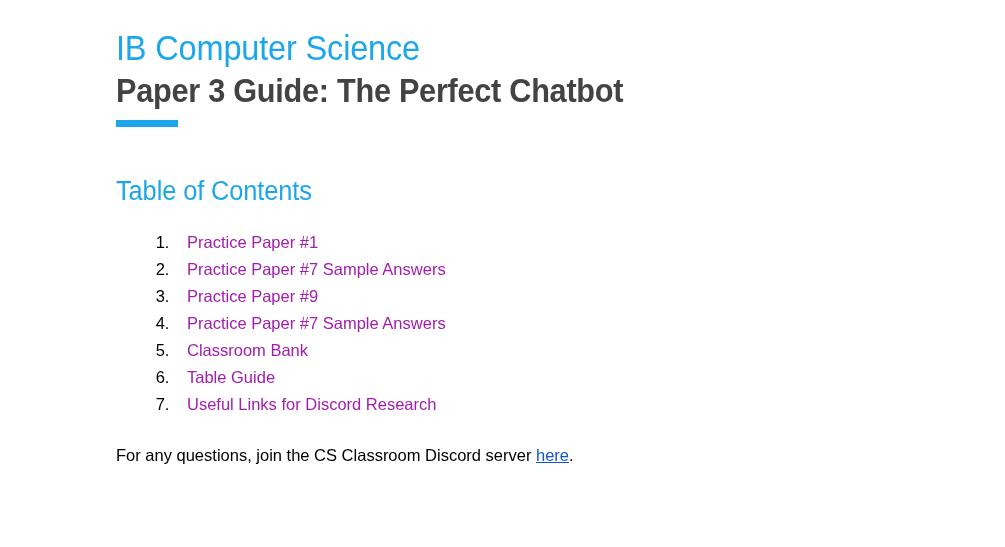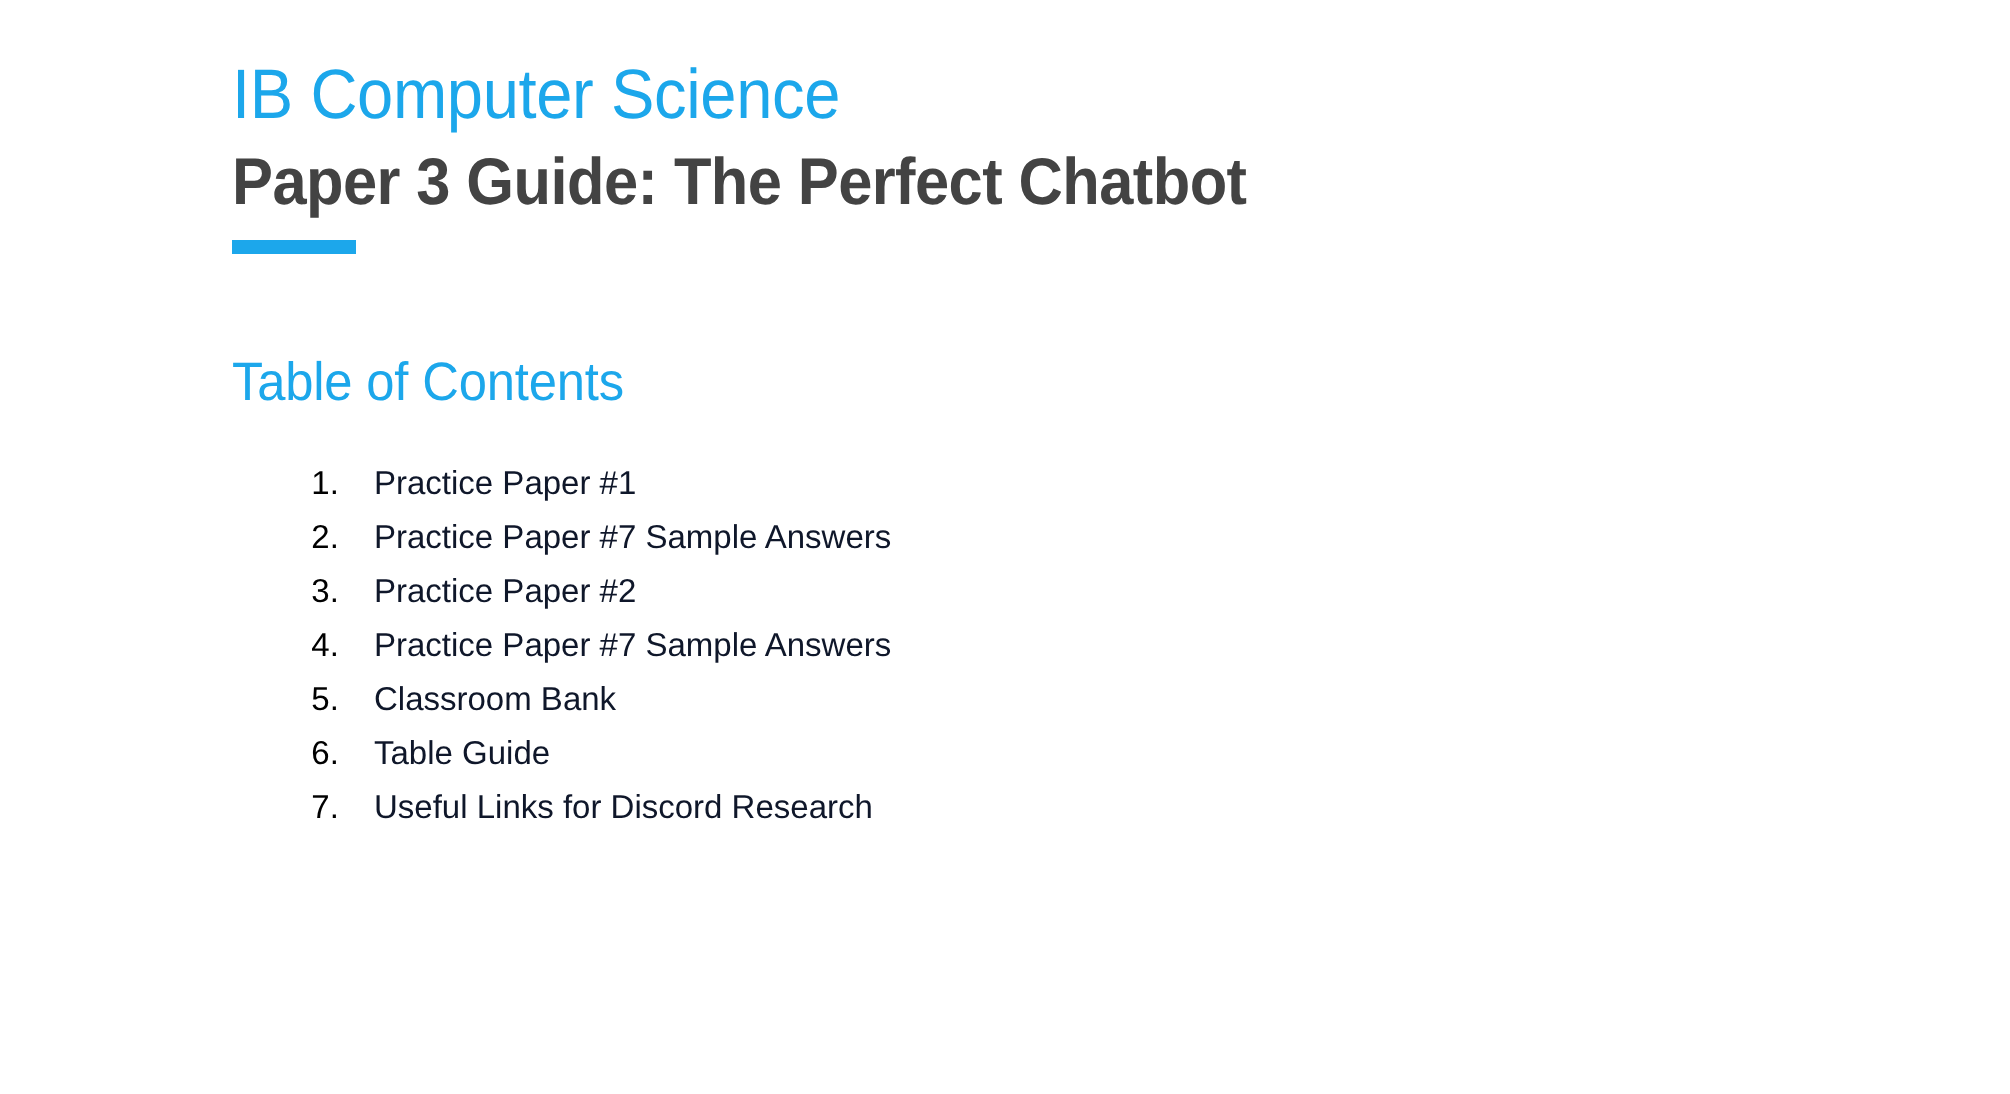--- a/index.html
+++ b/index.html
@@ -87,21 +87,21 @@
   
   ol.toc-list {
     margin: 22px 0 0 0;
     padding-left: 58px;
     list-style-position: outside;
     list-style-type: decimal;
   }
   ol.toc-list li {
     font-size: 16.5px;
     line-height: 27px;
-    color: #0f172a;
+    color: #a21caf;
     padding-left: 13px;
   }
   ol.toc-list li::marker {
     color: #000000;
     font-size: 16.5px;
   }
 
   .closing-note {
     font-size: 16.5px;
     line-height: 22px;
@@ -124,22 +124,23 @@
       <div class="doc-title">Paper 3 Guide: The Perfect Chatbot</div>
       <div class="title-rule"></div>
     </div>
 
     <div class="section-heading">Table of Contents</div>
 
 
     <ol class="toc-list">
       <li><span>Practice Paper #1</span></li>
       <li><span>Practice Paper #7 Sample Answers</span></li>
-      <li><span>Practice Paper #2</span></li>
+      <li><span>Practice Paper #9</span></li>
       <li><span>Practice Paper #7 Sample Answers</span></li>
       <li><span>Classroom Bank</span></li>
       <li><span>Table Guide</span></li>
       <li><span>Useful Links for Discord Research</span></li>
     </ol>
 
+    <div class="closing-note"><span>For any questions, join the CS Classroom Discord server </span><a class="inline-link" href="#">here</a><span>.</span></div>
 
   </div>
 </div>
 
 </body></html>

